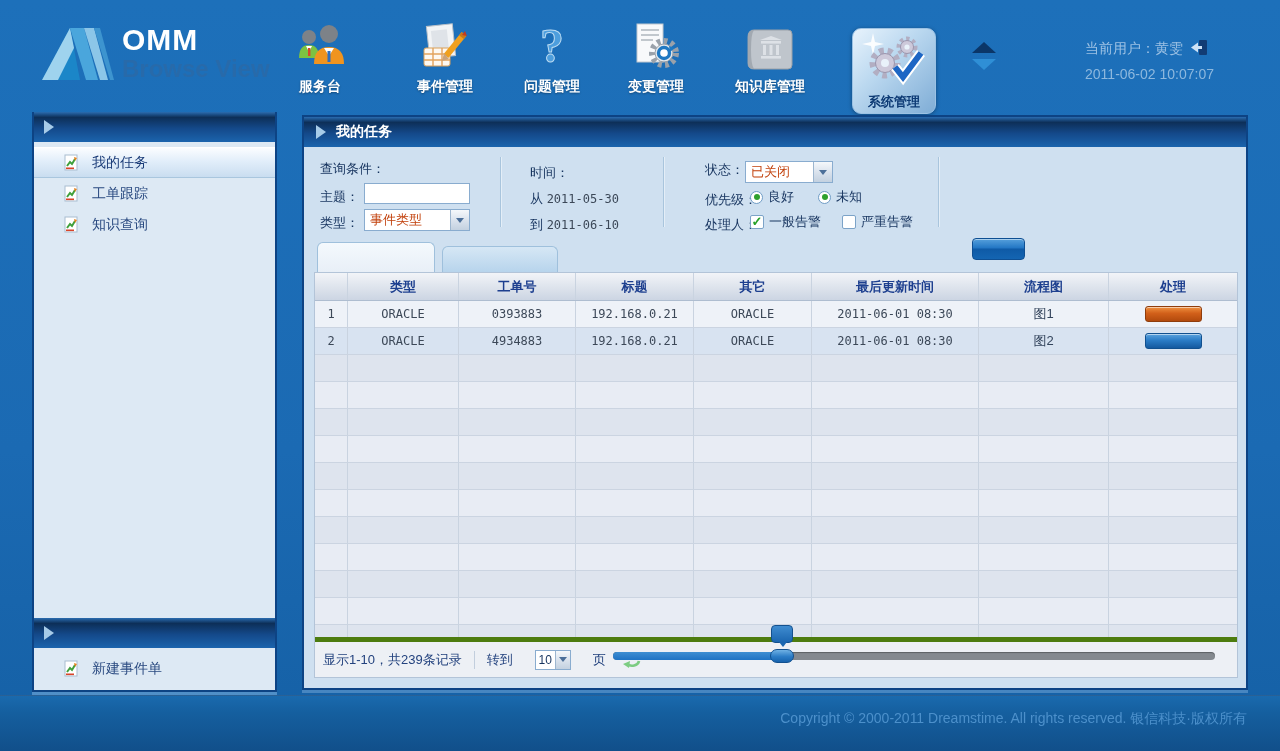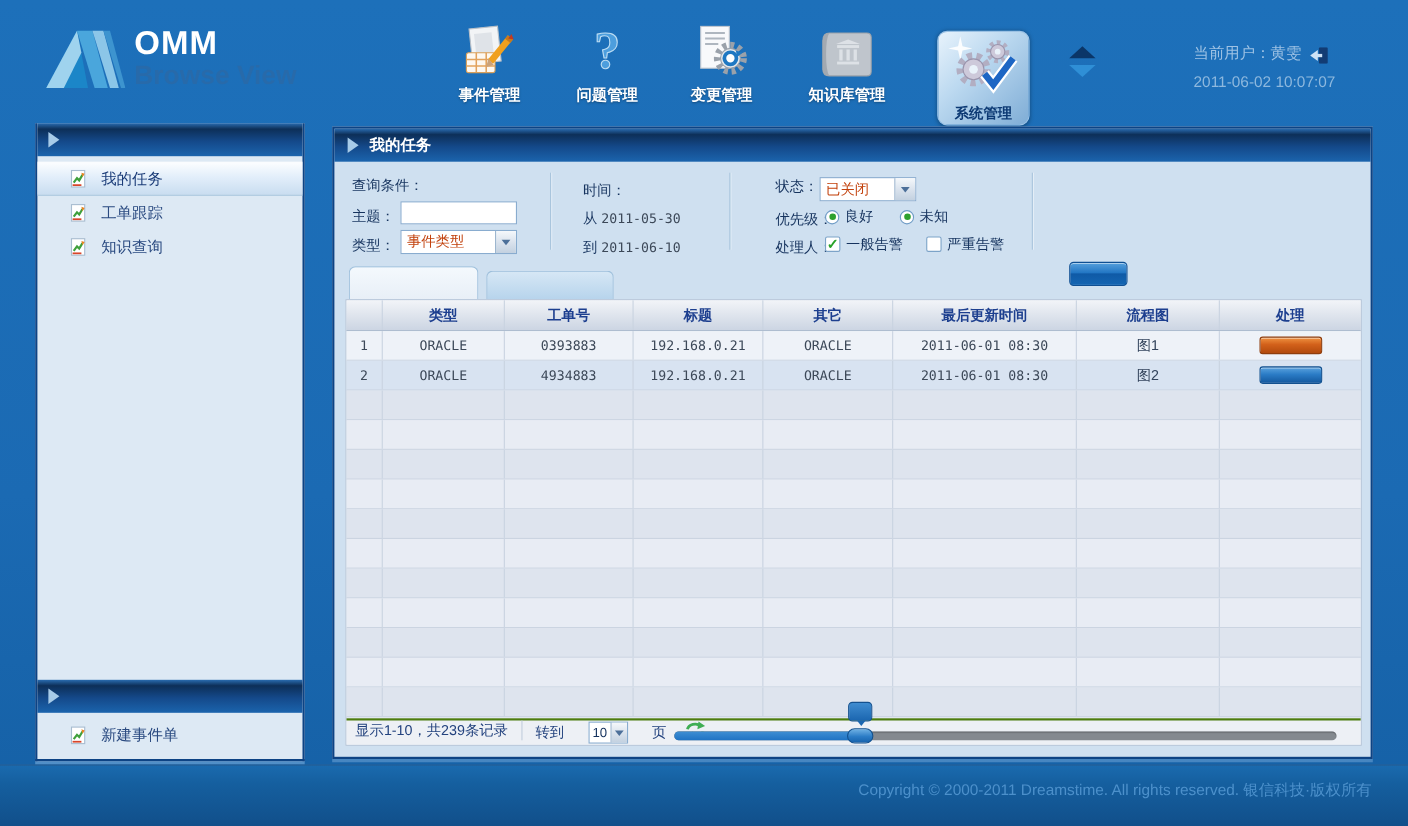--- a/index.html
+++ b/index.html
@@ -20,21 +20,21 @@
   .nav-tile { position:absolute; left:852px; top:16px; width:84px; height:86px; border-radius:9px;
               background:linear-gradient(135deg,#e8f3fc 0%,#bcd9f0 40%,#7fadd6 100%);
               border:1px solid #9cc2e4; box-shadow:0 1px 4px rgba(0,0,0,.35); text-align:center; cursor:pointer;margin-top:12px; }
   .nav-tile .nav-label { color:#0d3a74; text-shadow:none; margin-top:0; font-size:13px; }
   .collapse-arrows { position:absolute; left:968px; top:42px; width:32px; text-align:center; cursor:pointer; }
   .arr-up { width:0;height:0;border-left:12px solid transparent;border-right:12px solid transparent;
             border-bottom:11px solid #0b3668; margin:0 auto 6px; }
   .arr-dn { width:0;height:0;border-left:12px solid transparent;border-right:12px solid transparent;
             border-top:11px solid #2f8fd6; margin:0 auto; }
   .userbox { position:absolute; right:66px; top:40px; text-align:left; color:#9ec2e4; font-size:14px; }
-  .userline { display:flex; align-items:flex-end; gap:8px; }
+  .userline { display:flex; align-items:flex-start; gap:8px; }
   .userdate { margin-top:8px; color:#8db8de; }
 
   
   .sidebar { position:absolute; left:32px; top:112px; width:245px; height:580px;
              background:#dde9f4; border:2px solid #0d4384; border-top:none;
              box-shadow:0 3px 0 rgba(130,180,225,.55); display:flex; flex-direction:column; }
   .side-head { height:30px; flex:0 0 30px; display:flex; align-items:center; padding-left:10px;
                background:linear-gradient(180deg,#2a6cb0 0%,#0d2f58 18%,#14498a 55%,#1b64ad 100%); }
   .tri { width:0;height:0;border-top:7px solid transparent;border-bottom:7px solid transparent;
          border-left:10px solid #a7cbe8; }
@@ -97,22 +97,22 @@
   .c4{width:118px;} .c5{width:167px;} .c6{width:130px;} .c7{flex:1; border-right:none;}
   .mono { font-family:"DejaVu Sans Mono", monospace; font-size:12px; color:#3c4858; }
   .trow.r0 { background:#eef2f8; } .trow.r1 { background:#d8e3f1; }
   .trow.empty.odd { background:#dee4ee; } .trow.empty.even { background:#e8ecf4; }
   .act-btn { width:57px; height:16px; border-radius:3px; cursor:pointer;
              box-shadow:inset 0 1px 0 rgba(255,255,255,.55); }
   .act-btn.act-orange { background:linear-gradient(180deg,#ef9140 0%,#d2601a 45%,#b24a0d 100%); border:1px solid #8f3d0c; }
   .act-btn.act-blue { background:linear-gradient(180deg,#5ba3de 0%,#2b7cc6 45%,#14599f 100%); border:1px solid #11508f; }
 
   
-  .pager { position:absolute; left:0; bottom:0; width:100%; height:24px; background:#edf0f5;
-           border-top:2px solid #4d7c0f; display:flex; font-size:13px; color:#23427e; }
+  .pager { position:absolute; left:0; bottom:0; width:100%; height:40px; background:#edf0f5;
+           border-top:5px solid #4d7c0f; display:flex; align-items:center; font-size:13px; color:#23427e; }
   .pg-summary { margin-left:8px; }
   .pg-sep { width:1px; height:18px; background:#c2cedd; margin:0 12px; }
   .pg-goto { display:flex; align-items:center; gap:22px; }
   .pg-select { width:36px; height:20px; background:#ffffff; border:1px solid #89accf; display:flex; align-items:center; }
   .pg-select .val { flex:1; text-align:center; font-size:12px; color:#16335e; }
   .pg-select .dd-btn { width:15px; }
   .refresh { margin-left:16px; cursor:pointer; display:flex; }
   .slider { position:absolute; left:298px; right:22px; top:10px; height:8px; border-radius:4px;
             background:#84898f; box-shadow:inset 0 1px 1px rgba(0,0,0,.3); }
   .slider-fill { position:absolute; left:0; top:0; height:8px; border-radius:4px 0 0 4px;
@@ -144,20 +144,35 @@
         <polygon points="30,4 44,4 58,56 46,56" fill="#4aa6dc"></polygon>
         <polygon points="44,4 54,4 68,56 60,56" fill="#8cc6e8"></polygon>
         <polygon points="54,4 60,4 74,56 70,56" fill="#3d94cf"></polygon>
       </svg>
       <div class="logo-text">
         <div class="logo-title">OMM</div>
         <div class="logo-sub">Browse View</div>
       </div>
     </div>
 
+    <div class="nav-item" style="left:264px">
+      <div class="nicon">
+        <svg width="52" height="50" viewBox="0 0 52 50">
+          <circle cx="15" cy="15" r="7" fill="#7d8288"></circle>
+          <path d="M5 36 q0-13 10-13 q10 0 10 13 z" fill="#7cc242"></path>
+          <polygon points="12,24 15,30 18,24" fill="#ffffff"></polygon>
+          <rect x="14" y="26" width="2.4" height="8" fill="#d8452a"></rect>
+          <circle cx="35" cy="12" r="9" fill="#7d8288"></circle>
+          <path d="M20 42 q0-17 15-17 q15 0 15 17 z" fill="#f0941f"></path>
+          <polygon points="30,26 35,34 40,26" fill="#ffffff"></polygon>
+          <rect x="33.5" y="29" width="3" height="11" fill="#2e6fc0"></rect>
+        </svg>
+      </div>
+      <div class="nav-label">服务台</div>
+    </div>
 
     <div class="nav-item" style="left:389px">
       <div class="nicon">
         <svg width="50" height="50" viewBox="0 0 50 50">
           <rect x="8" y="3" width="26" height="32" fill="#f2f4f6" stroke="#b9c0c8" transform="rotate(-6 21 19)"></rect>
           <rect x="12" y="8" width="16" height="20" fill="#dfe3e8" transform="rotate(-6 21 19)"></rect>
           <rect x="4" y="26" width="26" height="18" rx="2" fill="#fdf8f1" stroke="#d9a05a"></rect>
           <path d="M4 32 h26 M4 38 h26 M13 26 v18 M22 26 v18" stroke="#e2a25c" stroke-width="1.4"></path>
           <line x1="44" y1="12" x2="26" y2="34" stroke="#f0a01e" stroke-width="6"></line>
           <line x1="44" y1="12" x2="26" y2="34" stroke="#c8791a" stroke-width="6" stroke-dasharray="4 28"></line>

